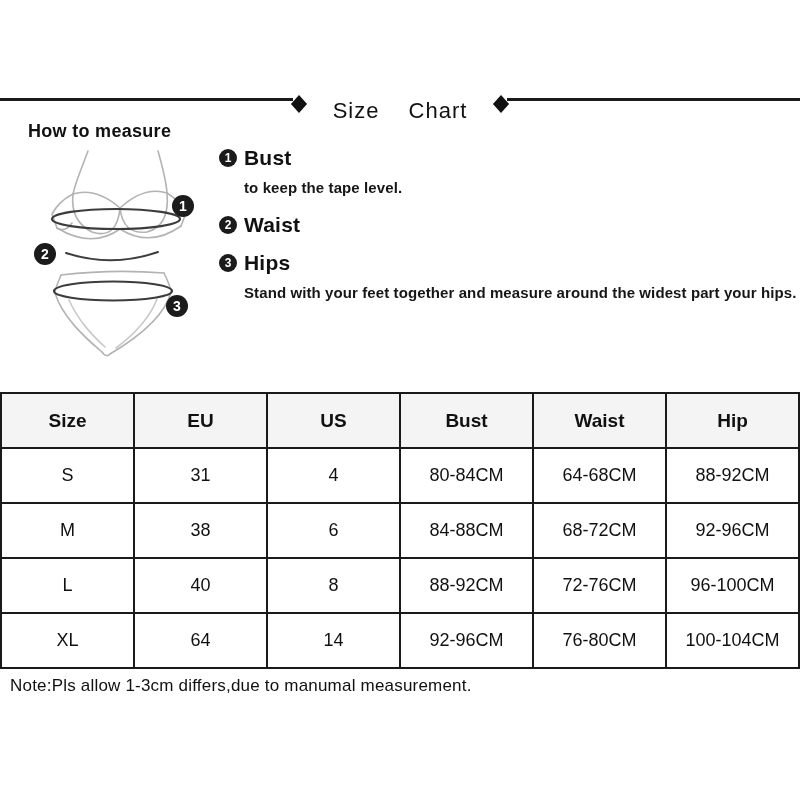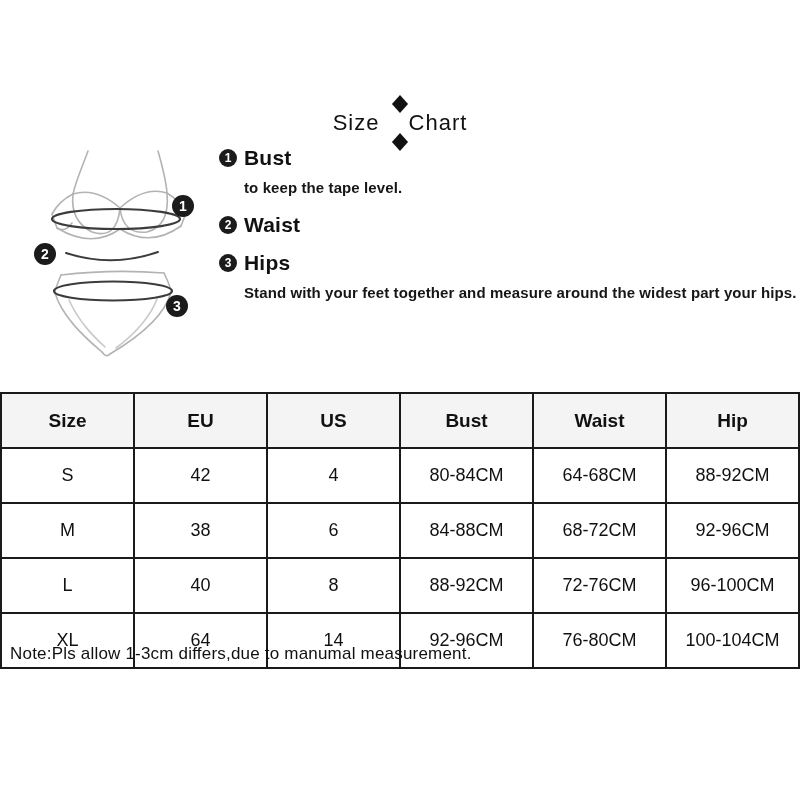--- a/index.html
+++ b/index.html
@@ -6,21 +6,21 @@
   html,body { background:#ffffff; }
   body { font-family:"Liberation Sans", sans-serif; color:#111111; }
   .page {
     position:relative; width:800px; height:800px; background:#ffffff;
     overflow:hidden; margin:0 auto;
   }
 
   
   .title-band {
     position:absolute; left:0; top:98px; width:800px; height:28px;
-    display:flex; align-items:center;flex-direction:column;
+    display:flex; 
   }
   .title-line { flex:1 1 0; height:3px; background:#1a1a1a; }
   .title-diamond {
     width:12px; height:12px; background:#111111; flex:0 0 auto;
     transform:rotate(48deg) skewX(6deg);
   }
   .page-title {
     flex:0 0 auto; padding:0 28px; font-size:22px; font-weight:500;
     letter-spacing:1px; word-spacing:22px; color:#111111; white-space:nowrap;
   }
@@ -57,37 +57,38 @@
   }
   table.size-table th, table.size-table td {
     border:2px solid #1a1a1a; text-align:center; vertical-align:middle;
     height:55px; padding:0;
   }
   table.size-table th { background:#f4f4f4; font-size:19px; font-weight:bold; }
   table.size-table td { background:#ffffff; font-size:18px; font-weight:400; }
 
   
   .note {
-    position:absolute; left:10px; top:644px; font-size:17px; font-weight:500;
+    position:absolute; left:10px; top:676px; font-size:17px; font-weight:500;
     letter-spacing:0.2px; color:#111111;
   }
 </style>
 </head>
 <body>
 
 <div class="page">
 
   <div class="title-band">
     <div class="title-line"></div>
     <div class="title-diamond"></div>
     <div class="page-title">Size Chart</div>
     <div class="title-diamond"></div>
     <div class="title-line"></div>
   </div>
 
+  <div class="htm-heading">How to measure</div>
 
   <div class="figure-wrap">
     <svg width="200" height="232" viewBox="0 0 200 232">
       <g fill="none" stroke="#b3b3b3" stroke-width="1.6" stroke-linecap="round">
         <path d="M68,8 C 63,22 56,37 53,51"></path>
         <path d="M138,8 C 142,22 146,37 147,50"></path>
         <path d="M53,51 Q 76,44 100,65"></path>
         <path d="M100,65 Q 124,43 147,50"></path>
         <path d="M53,51 Q 50,78 72,89 Q 97,97 100,65"></path>
         <path d="M100,65 Q 103,92 127,89 Q 150,83 147,50"></path>
@@ -163,21 +164,21 @@
           <th>EU</th>
           <th>US</th>
           <th>Bust</th>
           <th>Waist</th>
           <th>Hip</th>
         </tr>
       </thead>
       <tbody>
         <tr>
           <td>S</td>
-          <td>42</td>
+          <td>31</td>
           <td>4</td>
           <td>80-84CM</td>
           <td>64-68CM</td>
           <td>88-92CM</td>
         </tr>
         <tr>
           <td>M</td>
           <td>38</td>
           <td>6</td>
           <td>84-88CM</td>

